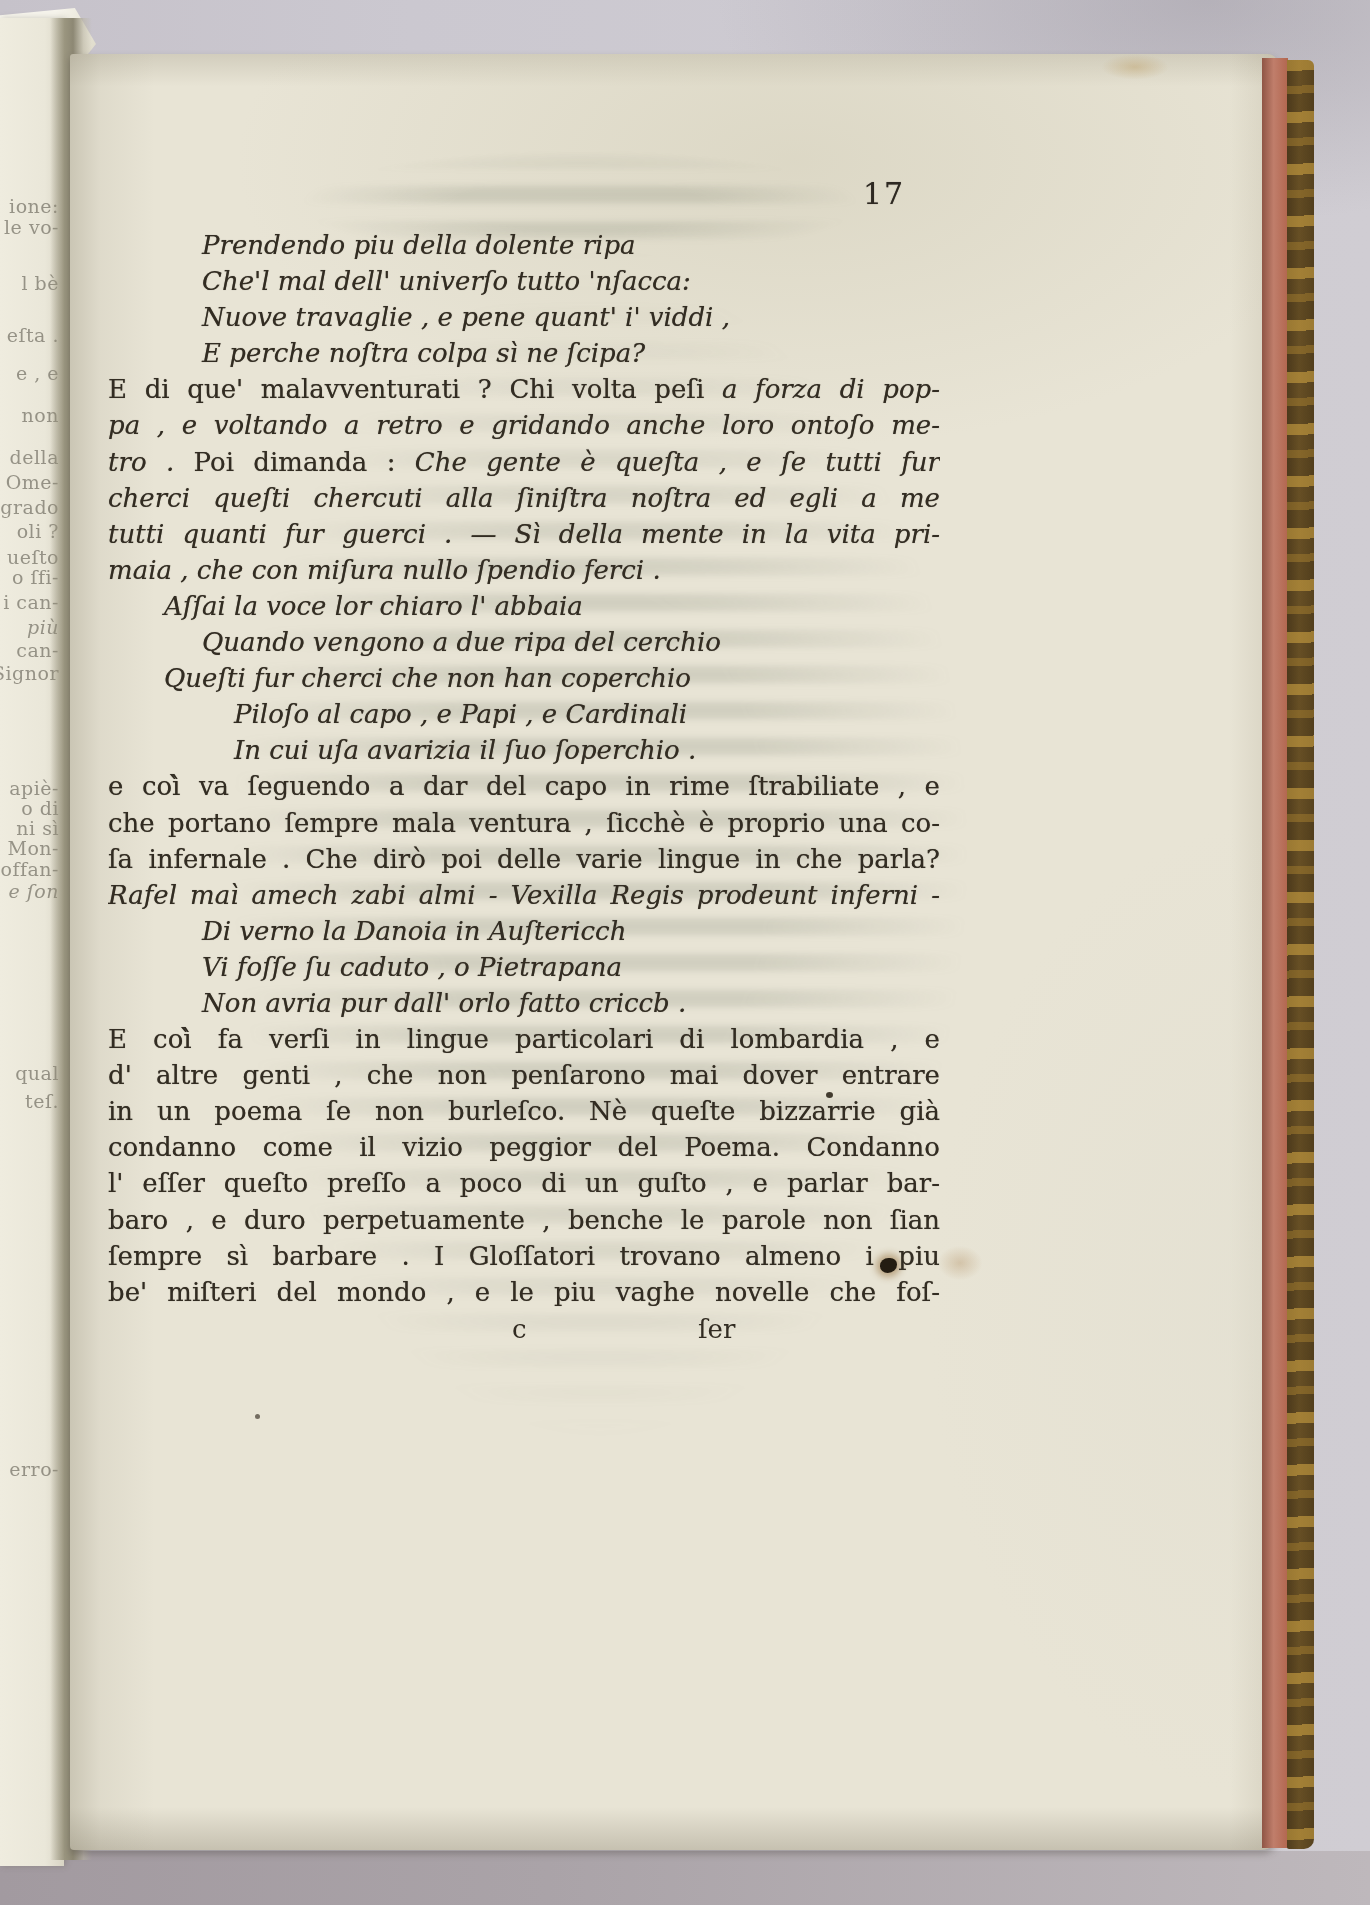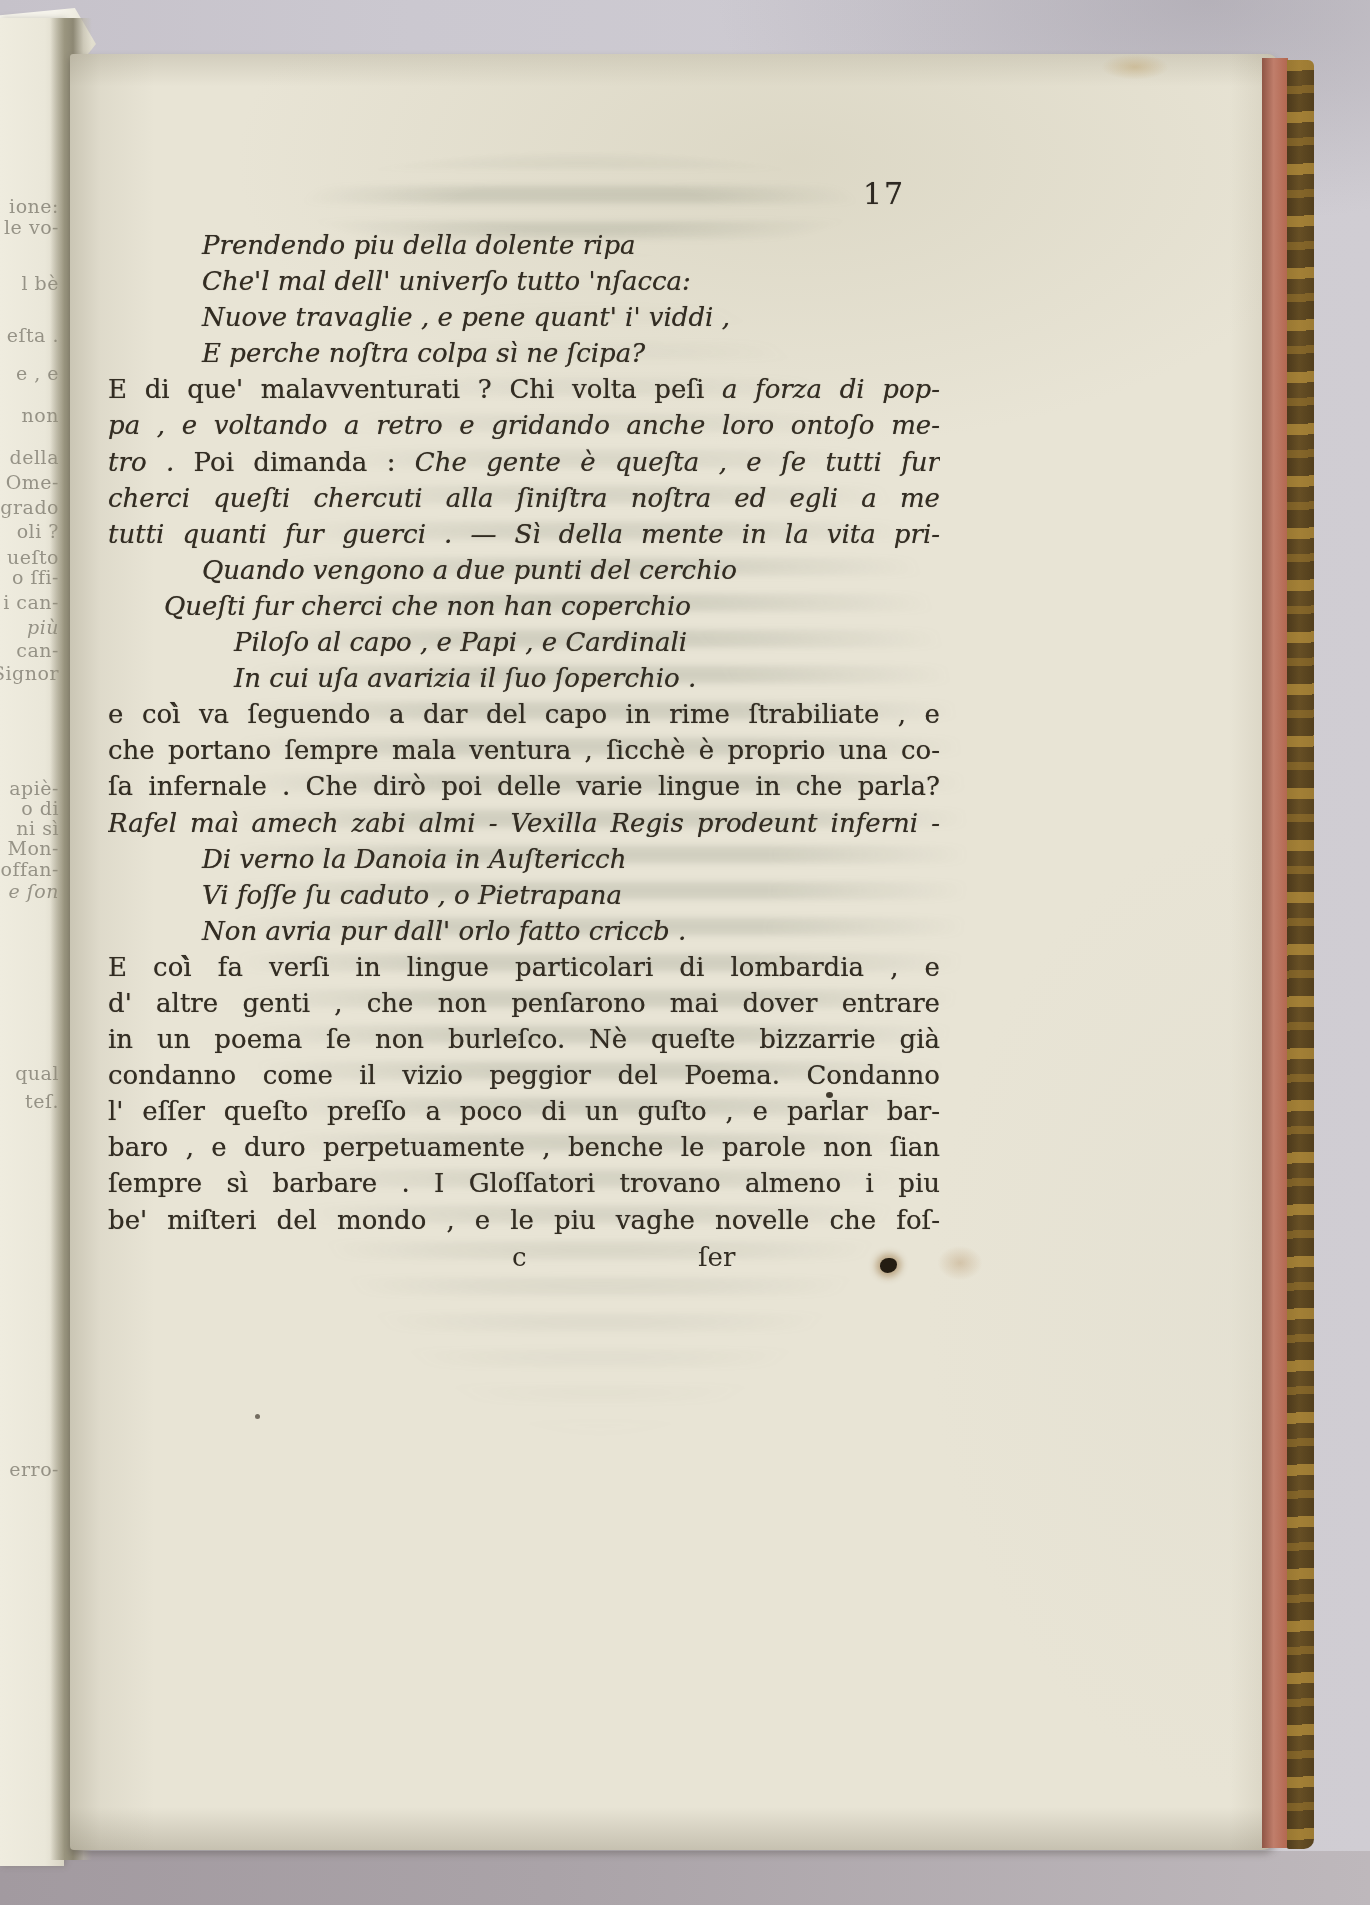--- a/index.html
+++ b/index.html
@@ -170,21 +170,23 @@
 
     <div class="line verse ind2 left"><span class="it">Prendendo piu della dolente ripa</span></div>
       <div class="line verse ind2 left"><span class="it">Che'l mal dell' univerſo tutto 'nſacca:</span></div>
       <div class="line verse ind2 left"><span class="it">Nuove travaglie , e pene quant' i' viddi ,</span></div>
       <div class="line verse ind2 left"><span class="it">E perche noſtra colpa sì ne ſcipa?</span></div>
       <div class="line prose ind0 just"><span class="ro">E di que' malavventurati ? Chi volta peſi </span><span class="it">a forza di pop-</span></div>
       <div class="line prose ind0 just"><span class="it">pa , e voltando a retro e gridando anche loro ontoſo me-</span></div>
       <div class="line prose ind0 just"><span class="it">tro . </span><span class="ro">Poi dimanda : </span><span class="it">Che gente è queſta , e ſe tutti fur</span></div>
       <div class="line prose ind0 just"><span class="it">cherci queſti chercuti alla ſiniſtra noſtra ed egli a me</span></div>
       <div class="line prose ind0 just"><span class="it">tutti quanti fur guerci . — Sì della mente in la vita pri-</span></div>
-      <div class="line verse ind2 left"><span class="it">Quando vengono a due punti del cerchio</span></div>
+      <div class="line prose ind0 left"><span class="it">maia , che con miſura nullo ſpendio ferci .</span></div>
+      <div class="line verse ind1 left"><span class="it">Aſſai la voce lor chiaro l' abbaia</span></div>
+      <div class="line verse ind2 left"><span class="it">Quando vengono a due ripa del cerchio</span></div>
       <div class="line verse ind1 left"><span class="it">Queſti fur cherci che non han coperchio</span></div>
       <div class="line verse ind3 left"><span class="it">Piloſo al capo , e Papi , e Cardinali</span></div>
       <div class="line verse ind3 left"><span class="it">In cui uſa avarizia il ſuo ſoperchio .</span></div>
       <div class="line prose ind0 just"><span class="ro">e coì̀ va ſeguendo a dar del capo in rime ſtrabiliate , e</span></div>
       <div class="line prose ind0 just"><span class="ro">che portano ſempre mala ventura , ſicchè è proprio una co-</span></div>
       <div class="line prose ind0 just"><span class="ro">ſa infernale . Che dirò poi delle varie lingue in che parla?</span></div>
       <div class="line prose ind0 just"><span class="it">Rafel maì amech zabi almi - Vexilla Regis prodeunt inferni -</span></div>
       <div class="line verse ind2 left"><span class="it">Di verno la Danoia in Auſtericch</span></div>
       <div class="line verse ind2 left"><span class="it">Vi foſſe ſu caduto , o Pietrapana</span></div>
       <div class="line verse ind2 left"><span class="it">Non avria pur dall' orlo fatto criccb .</span></div>

